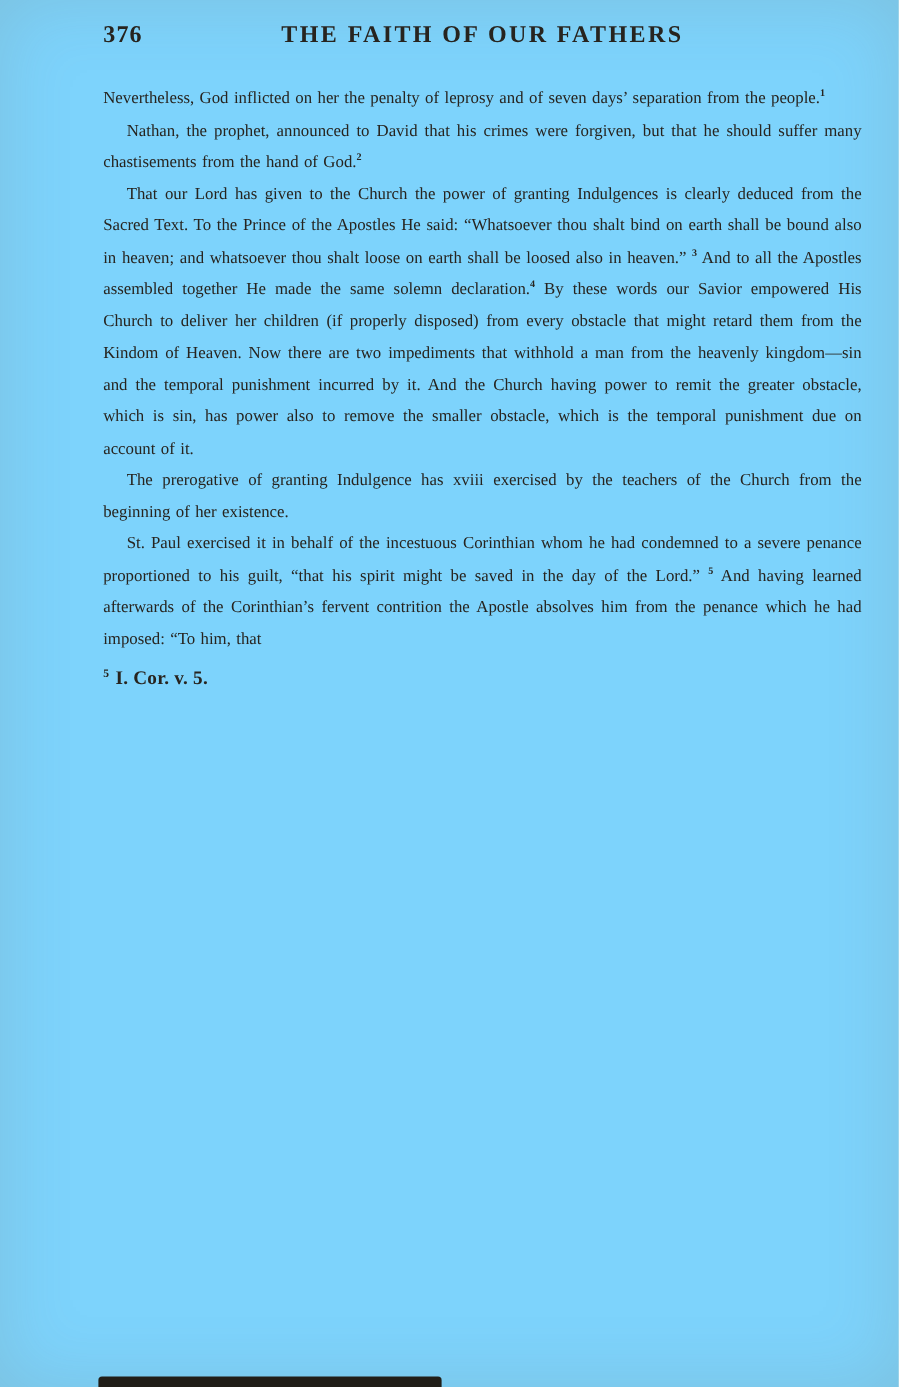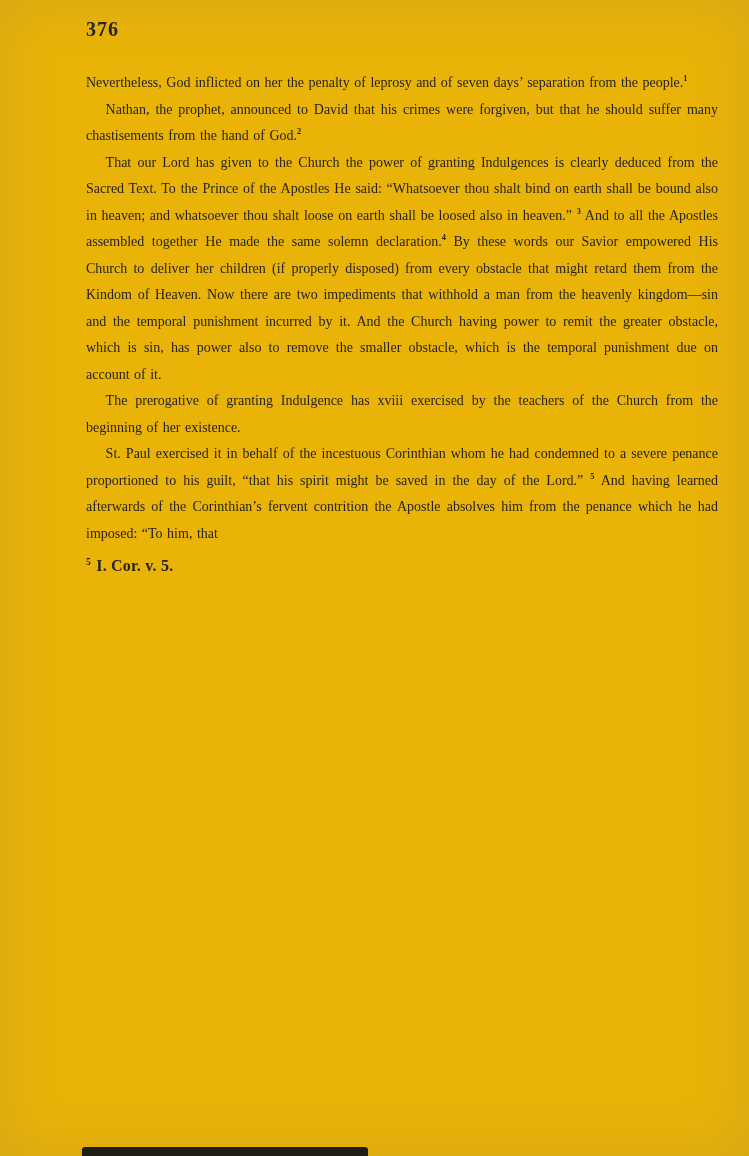--- a/index.html
+++ b/index.html
@@ -10,21 +10,21 @@
     width: 749px;
     height: 1156px;
     background: #f5f3ea;
     overflow: hidden;
     font-family: "Liberation Serif", "DejaVu Serif", serif;
   }
   .page {
     position: relative;
     width: 749px;
     height: 1156px;
-    background: #eab308;
+    background: #7dd3fc;
     box-shadow: inset 0 0 60px rgba(120,110,90,0.18);
     color: #27241f;
     box-sizing: border-box;
     padding: 16px 31px 0 86px;
   }
   .page-header {
     position: relative;
     height: 30px;
     margin-bottom: 24px;
   }
@@ -90,20 +90,21 @@
     border-radius: 3px 3px 0 0;
     filter: blur(0.6px);
   }
 </style>
 </head>
 <body>
 
 <div class="page">
   <header class="page-header">
     <span class="page-number">376</span>
+    <span class="running-title">THE FAITH OF OUR FATHERS</span>
   </header>
 
   <main class="text-block" id="paragraphs">
       <p class="">Nevertheless, God inflicted on her the penalty of leprosy and of seven days’ separation from the people.<sup>1</sup></p>
       <p class="indent">Nathan, the prophet, announced to David that his crimes were forgiven, but that he should suffer many chastisements from the hand of God.<sup>2</sup></p>
       <p class="indent">That our Lord has given to the Church the power of granting Indulgences is clearly deduced from the Sacred Text.  To the Prince of the Apostles He said: “Whatsoever thou shalt bind on earth shall be bound also in heaven; and whatsoever thou shalt loose on earth shall be loosed also in heaven.” <sup>3</sup>  And to all the Apostles assembled together He made the same solemn declaration.<sup>4</sup> By these words our Savior empowered His Church to deliver her children (if properly disposed) from every obstacle that might retard them from the Kindom of Heaven.  Now there are two impediments that withhold a man from the heavenly kingdom—sin and the temporal punishment incurred by it.  And the Church having power to remit the greater obstacle, which is sin, has power also to remove the smaller obstacle, which is the temporal punishment due on account of it.</p>
       <p class="indent">The prerogative of granting Indulgence has xviii exercised by the teachers of the Church from the beginning of her existence.</p>
       <p class="indent">St. Paul exercised it in behalf of the incestuous Corinthian whom he had condemned to a severe penance proportioned to his guilt, “that his spirit might be saved in the day of the Lord.” <sup>5</sup>  And having learned afterwards of the Corinthian’s fervent contrition the Apostle absolves him from the penance which he had imposed: “To him, that</p>
     </main>
 

